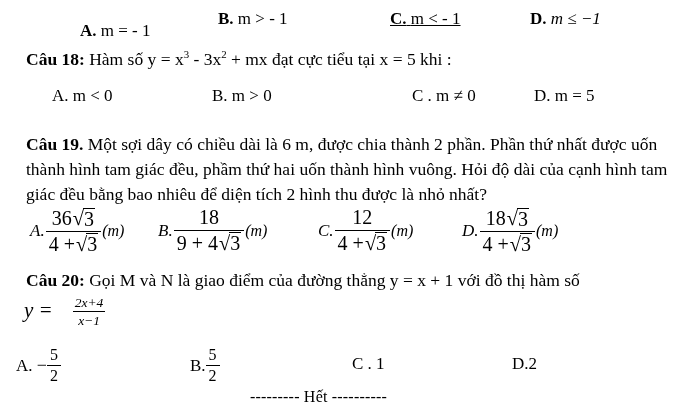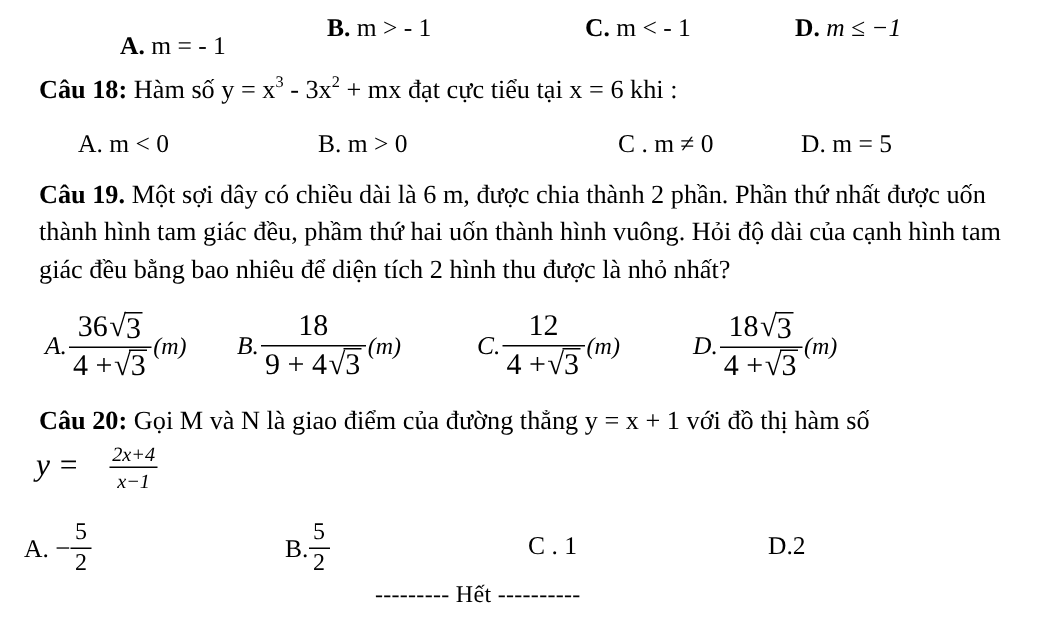--- a/index.html
+++ b/index.html
@@ -169,52 +169,52 @@
 <div class="page">
 
   <div class="opt" style="left:80px; top:22px;">
     <span class="lbl-bold">A.</span>
     <span>m = - 1</span>
   </div>
   <div class="opt" style="left:218px; top:10px;">
     <span class="lbl-bold">B.</span>
     <span>m &gt; - 1</span>
   </div>
-  <div class="opt" style="left:390px; top:10px;">
+  <div class="opt" style="left:390px; top:10px;text-decoration:underline;">
     <span class="lbl-bold">C.</span>
     <span>m &lt; - 1</span>
   </div>
   <div class="opt" style="left:530px; top:10px;">
     <span class="lbl-bold">D.</span>
     <span class="mathit" style="font-size:17px;">m ≤ −1</span>
   </div>
 
   <div class="stmt" style="left:26px; top:49px;">
     <span class="qlabel">Câu 18:</span>
-    <span>Hàm số  y = x</span><sup class="pw">3</sup><span> - 3x</span><sup class="pw">2</sup><span> + mx   đạt cực tiểu tại  x = 6  khi :</span>
+    <span>Hàm số  y = x</span><sup class="pw">3</sup><span> - 3x</span><sup class="pw">2</sup><span> + mx   đạt cực tiểu tại  x = 5  khi :</span>
   </div>
 
   <div class="opt" style="left:52px; top:87px;">
     <span>A.</span>
     <span>m &lt; 0</span>
   </div>
   <div class="opt" style="left:212px; top:87px;">
     <span>B.</span>
     <span>m &gt; 0</span>
   </div>
   <div class="opt" style="left:412px; top:87px;">
     <span>C .</span>
     <span>m ≠ 0</span>
   </div>
   <div class="opt" style="left:534px; top:87px;">
     <span>D.</span>
     <span>m = 5</span>
   </div>
 
-  <div class="para" style="top:117px;">
+  <div class="para" style="top:132px;">
     <span class="qlabel">Câu 19.</span><span> Một sợi dây có chiều dài là 6 m, được chia thành 2 phần. Phần thứ nhất được uốn thành hình tam giác đều, phầm thứ hai uốn thành hình vuông. Hỏi độ dài của cạnh hình tam giác đều bằng bao nhiêu để diện tích 2 hình thu được là nhỏ nhất?</span>
   </div>
 
   <div class="ans19" style="left:30px; top:208px;">
     <span class="al">A.</span><span class="frac"><span class="num"><span>36</span><span class="sqrt"><span class="rad">√</span><span class="bar">3</span></span></span><span class="den"><span>4 +</span><span class="sqrt"><span class="rad">√</span><span class="bar">3</span></span></span></span><span class="unit">(m)</span>
   </div>
 
   <div class="ans19" style="left:158px; top:208px;">
     <span class="al">B.</span><span class="frac"><span class="num"><span>18</span></span><span class="den"><span>9 + 4</span><span class="sqrt"><span class="rad">√</span><span class="bar">3</span></span></span></span><span class="unit">(m)</span>
   </div>

